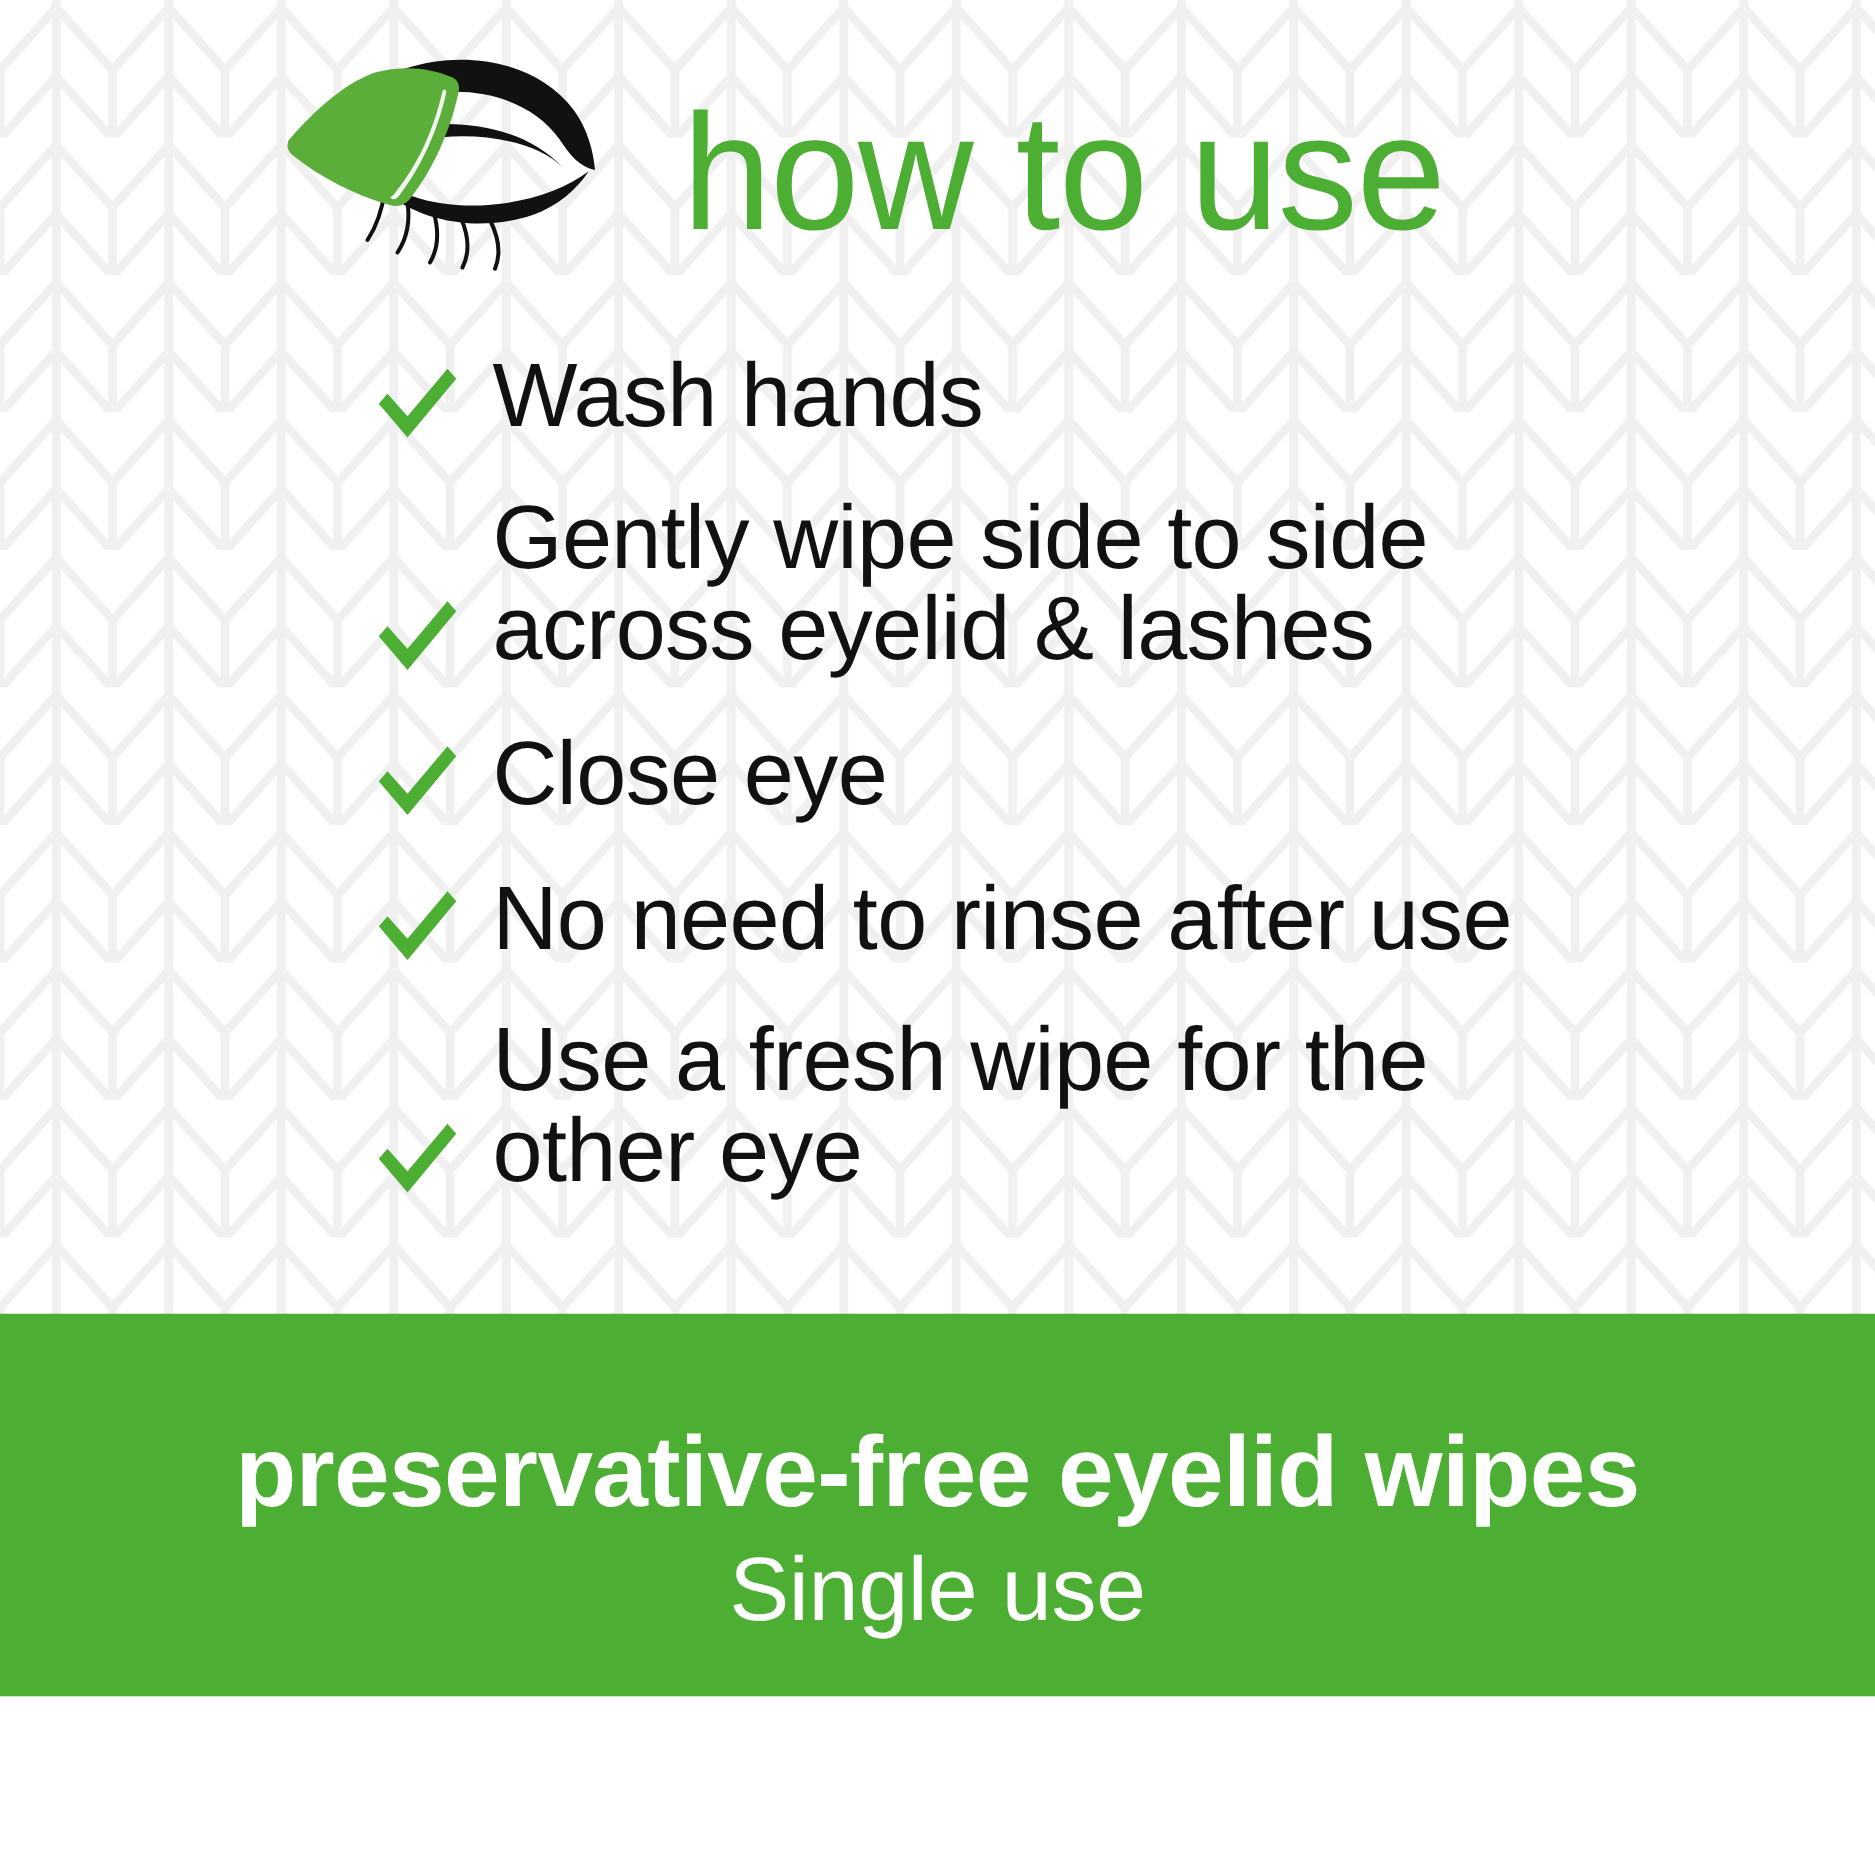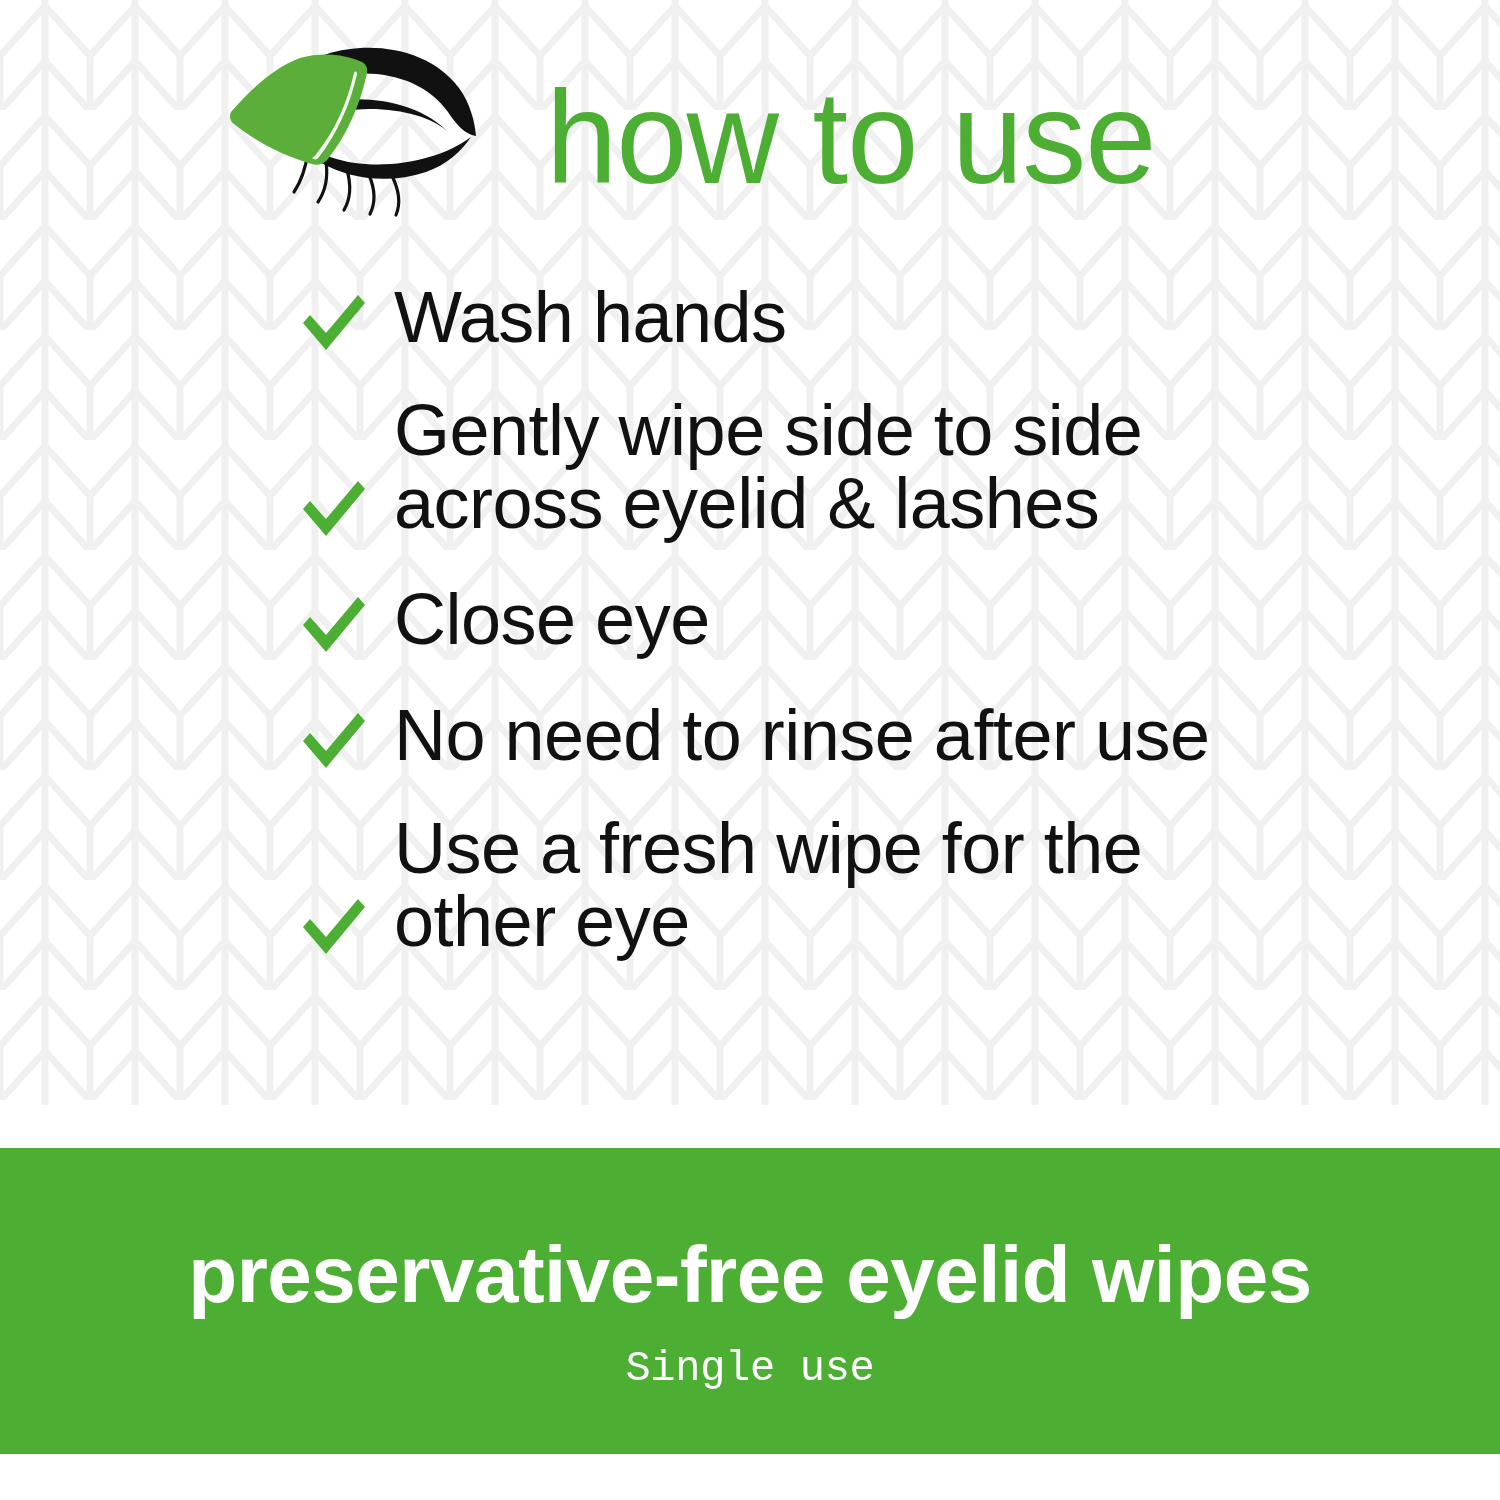--- a/index.html
+++ b/index.html
@@ -102,21 +102,21 @@
     margin-left:26px;
     white-space:pre-line;
     transform:scaleX(1.0);
     transform-origin:left top;
   }
 
   
   #banner {
     position:absolute;
     left:0;
-    top:1148px;
+    top:1051px;
     width:1500px;
     height:306px;
     background:#4CAE32;
     display:flex;
     flex-direction:column;
     align-items:center;
     justify-content:flex-start;
     padding-top:86px;
   }
 
@@ -124,22 +124,22 @@
     font-family:"Liberation Sans Narrow","Liberation Sans", sans-serif;
     font-size:80px;
     line-height:82px;
     font-weight:700;
     color:#ffffff;
     letter-spacing:-0.5px;
     white-space:nowrap;
   }
 
   .banner-sub {
-    font-family:Liberation Mono, monospace;
-    font-size:42px;
+    font-family:Liberation Sans, sans-serif;
+    font-size:72px;
     line-height:70px;
     font-weight:400;
     color:#ffffff;
     letter-spacing:-0.3px;
     white-space:nowrap;
   }
 
   #banner-sub1 { margin-top:18px; }
   #banner-sub2 { margin-top:0px; }
 </style>

